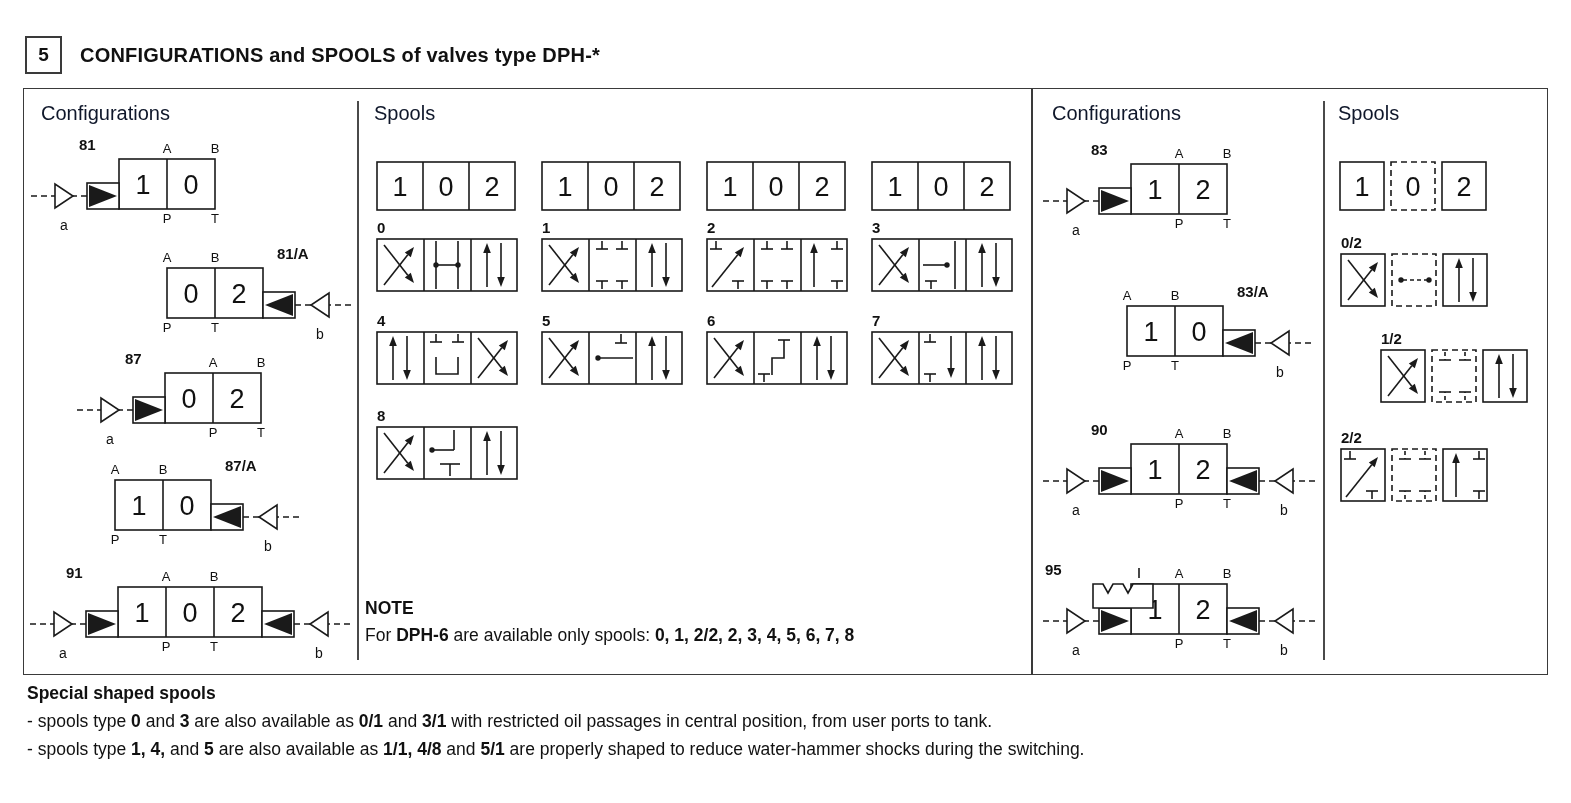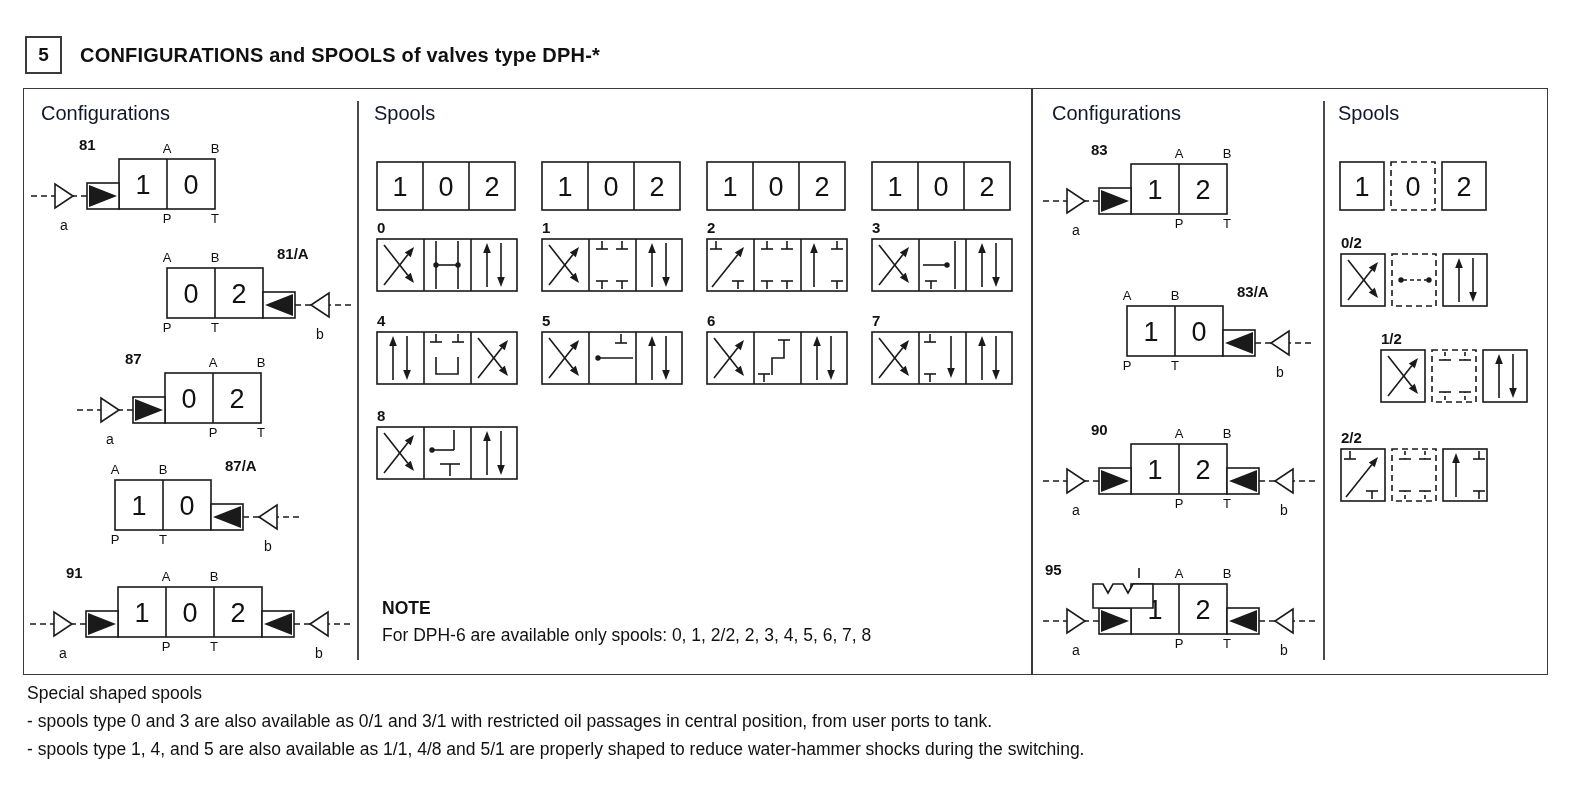--- a/index.html
+++ b/index.html
@@ -10,25 +10,25 @@
        justify-content:center;font-size:19px;font-weight:bold}
   .page-title{font-size:20px;font-weight:bold;letter-spacing:.2px}
   .figure{position:absolute;left:23px;top:88px;width:1523px;height:585px;border:1.5px solid #3a3a3a}
   .heading{position:absolute;font-size:20px;color:#0f172a;white-space:nowrap}
   .h-left{left:17px;top:13px}.h-mid{left:350px;top:13px}.h-rconf{left:1028px;top:13px}.h-rsp{left:1314px;top:13px}
   .divider{position:absolute;width:1.5px;background:#4a4a4a}
   .inset{top:12px;bottom:14px}
   .full{top:0;bottom:0;width:1.5px;background:#3a3a3a}
   .abs{position:absolute}
   .spool-label{font-size:15px;font-weight:bold;line-height:16px;margin:0 0 2px 1px}
-  .note{position:absolute;left:358px;top:506px;font-size:17.5px;line-height:27px;white-space:nowrap}
+  .note{position:absolute;left:341px;top:506px;font-size:17.5px;line-height:27px;white-space:nowrap}
   .note-title{font-weight:bold;display:block}
-  .b{font-weight:normal}
+  .b{font-weight:bold}
   .footer{position:absolute;left:27px;top:679px;font-size:17.5px;line-height:28px;white-space:nowrap}
-  .footer-heading{font-weight:normal}
+  .footer-heading{font-weight:bold}
   
   .s{stroke:#1a1a1a;stroke-width:1.6;fill:none;stroke-linecap:butt}
   .s18{stroke-width:1.8}.s14{stroke-width:1.4}
   .f{fill:#1a1a1a;stroke:none}
   .wf{fill:#fff;stroke:#1a1a1a;stroke-width:1.6}
   .dsh{stroke-dasharray:6 4}.dsh2{stroke-dasharray:4 3}
   svg text{fill:#111;stroke:none;font-family:"Liberation Sans",sans-serif}
   .pt{font-size:13px}.cd{font-size:15px;font-weight:bold}.dg{font-size:27px}.pl{font-size:14px}
 </style>
 </head>

